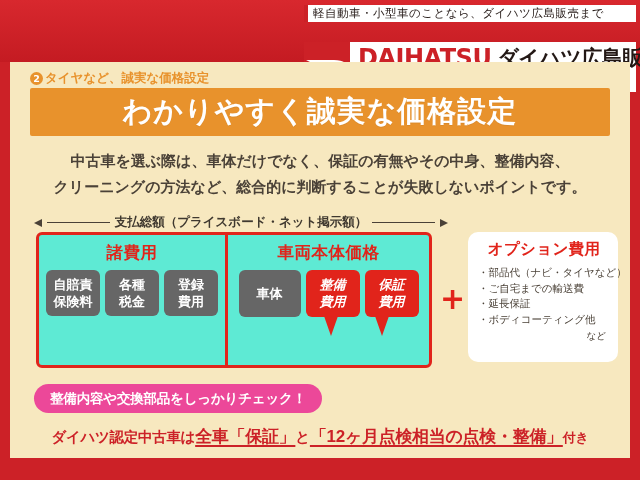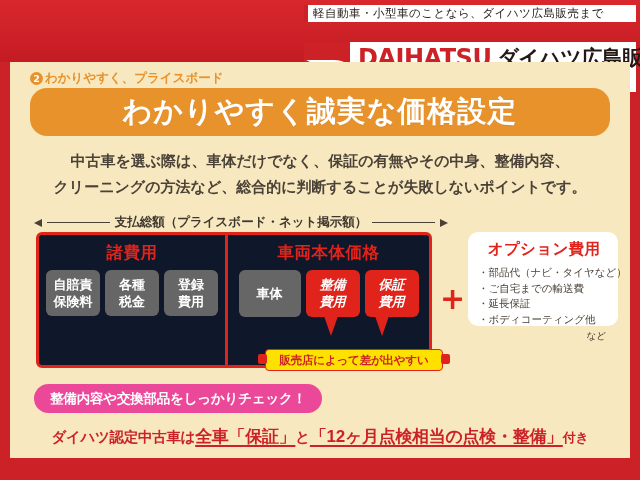--- a/index.html
+++ b/index.html
@@ -27,56 +27,56 @@
   
   .card{position:absolute;left:10px;top:62px;width:620px;height:396px;background:#f7e8bf;}
 
   .eyebrow{position:absolute;left:20px;top:8px;display:flex;align-items:center;gap:2px;
            color:#e8922c;font-size:12.5px;font-weight:bold;white-space:nowrap;}
   .num-badge{display:inline-block;width:13px;height:13px;border-radius:50%;background:#e8922c;
              color:#fff;font-size:9.5px;line-height:13px;text-align:center;font-weight:bold;
              font-family:"DejaVu Sans",sans-serif;}
 
   .title-banner{position:absolute;left:20px;top:26px;width:580px;height:48px;background:#e8922c;
-        border-radius:17px;display:flex;align-items:center;justify-content:center;}
+        border-radius:2px;display:flex;align-items:center;justify-content:center;}
   .title-banner span{color:#ffffff;font-size:29px;font-weight:bold;letter-spacing:1px;
         text-shadow:0 1px 0 rgba(0,0,0,.06);}
 
   .lead{position:absolute;left:24px;top:86px;width:572px;text-align:center;color:#4a4137;
         font-size:15px;line-height:26px;font-weight:600;}
 
   
   .span-row{position:absolute;left:24px;top:152px;width:414px;display:flex;align-items:center;gap:5px;}
   .span-row .ln{flex:1;height:0;border-top:1.6px solid #4a4137;}
   .span-row .lbl{color:#3f382f;font-size:12.5px;font-weight:bold;white-space:nowrap;}
   .arrow-l,.arrow-r{width:0;height:0;border-top:4.5px solid transparent;border-bottom:4.5px solid transparent;}
   .arrow-l{border-right:8px solid #4a4137;}
   .arrow-r{border-left:8px solid #4a4137;}
 
   
-  .fee-frame{position:absolute;left:26px;top:170px;width:390px;height:130px;background:#0f172a;
+  .fee-frame{position:absolute;left:26px;top:170px;width:390px;height:130px;background:#5eead4;
      border:3px solid #e1241b;border-radius:6px;display:flex;}
   .fee-col{flex:1;display:flex;flex-direction:column;align-items:center;padding-top:7px;position:relative;}
   .fee-col.left{border-right:3px solid #e1241b;flex:0 0 186px;}
   .fee-head{color:#e1241b;font-size:16.5px;font-weight:bold;letter-spacing:.5px;margin-bottom:6px;}
   .chips{display:flex;gap:5px;}
   .chip{border-radius:6px;color:#fff;font-size:13px;font-weight:bold;line-height:17px;
         text-align:center;padding:6px 7px;min-width:40px;}
   .chip.gray{background:#666666;}
   .chip.red{background:#e1241b;position:relative;font-style:italic;}
   .chip.wide{padding:6px 11px;}
 
   .tail{position:absolute;width:0;height:0;border-left:7px solid transparent;
         border-right:7px solid transparent;border-top:20px solid #e1241b;}
 
   .plus{position:absolute;left:430px;top:222px;color:#e1241b;font-size:30px;font-weight:bold;
         font-family:"DejaVu Sans",sans-serif;line-height:1;}
 
   
-  .opt{position:absolute;left:458px;top:170px;width:150px;height:94px;background:#ffffff;
+  .opt{position:absolute;left:458px;top:170px;width:150px;height:130px;background:#ffffff;
        border-radius:10px;padding:7px 8px 0 10px;box-sizing:border-box;}
   .opt h3{margin:0 0 5px 0;color:#e1241b;font-size:15.5px;font-weight:bold;text-align:center;letter-spacing:.3px;}
   .opt li{list-style:none;color:#4a4137;font-size:10.5px;line-height:15.5px;white-space:nowrap;}
   .opt ul{margin:0;padding:0;}
   .opt .nado{text-align:right;color:#4a4137;font-size:9.5px;margin-top:3px;padding-right:4px;}
 
   
   .ribbon{position:absolute;left:255px;top:287px;width:176px;height:20px;background:#ffe100;
       border:1.5px solid #e1241b;border-radius:4px;display:flex;align-items:center;justify-content:center;}
   .ribbon span{color:#cc2127;font-size:11.5px;font-weight:bold;white-space:nowrap;letter-spacing:-.2px;}
@@ -118,21 +118,21 @@
         <div class="logo-en">DAIHATSU</div>
         <div class="logo-jp">ダイハツ広島販売</div>
       </div>
     </div>
   </div>
 
   <div class="card">
 
     <div class="eyebrow">
       <span class="num-badge">2</span>
-      <span>わかりやすく、プライスボード</span>
+      <span>タイヤなど、誠実な価格設定</span>
     </div>
 
     <div class="title-banner">
       <span>わかりやすく誠実な価格設定</span>
     </div>
 
     <div class="lead">
       <div>中古車を選ぶ際は、車体だけでなく、保証の有無やその中身、整備内容、</div>
       <div>クリーニングの方法など、総合的に判断することが失敗しないポイントです。</div>
     </div>
@@ -188,25 +188,20 @@
       <h3>オプション費用</h3>
       <ul>
         <li>・部品代（ナビ・タイヤなど）</li>
         <li>・ご自宅までの輸送費</li>
         <li>・延長保証</li>
         <li>・ボディコーティング他</li>
       </ul>
       <div class="nado">など</div>
     </div>
 
-    <div class="ribbon">
-      <span class="nub l"></span>
-      <span>販売店によって差が出やすい</span>
-      <span class="nub r"></span>
-    </div>
 
     <div class="pill one">
       <span>整備内容や交換部品をしっかりチェック！</span>
     </div>
 
     <div class="footline">
       <span class="pre">ダイハツ認定中古車は</span><span class="u">全車「保証」</span><span class="pre">と</span><span class="u">「12ヶ月点検相当の点検・整備」</span><span class="sm">付き</span>
     </div>
 
   </div>

